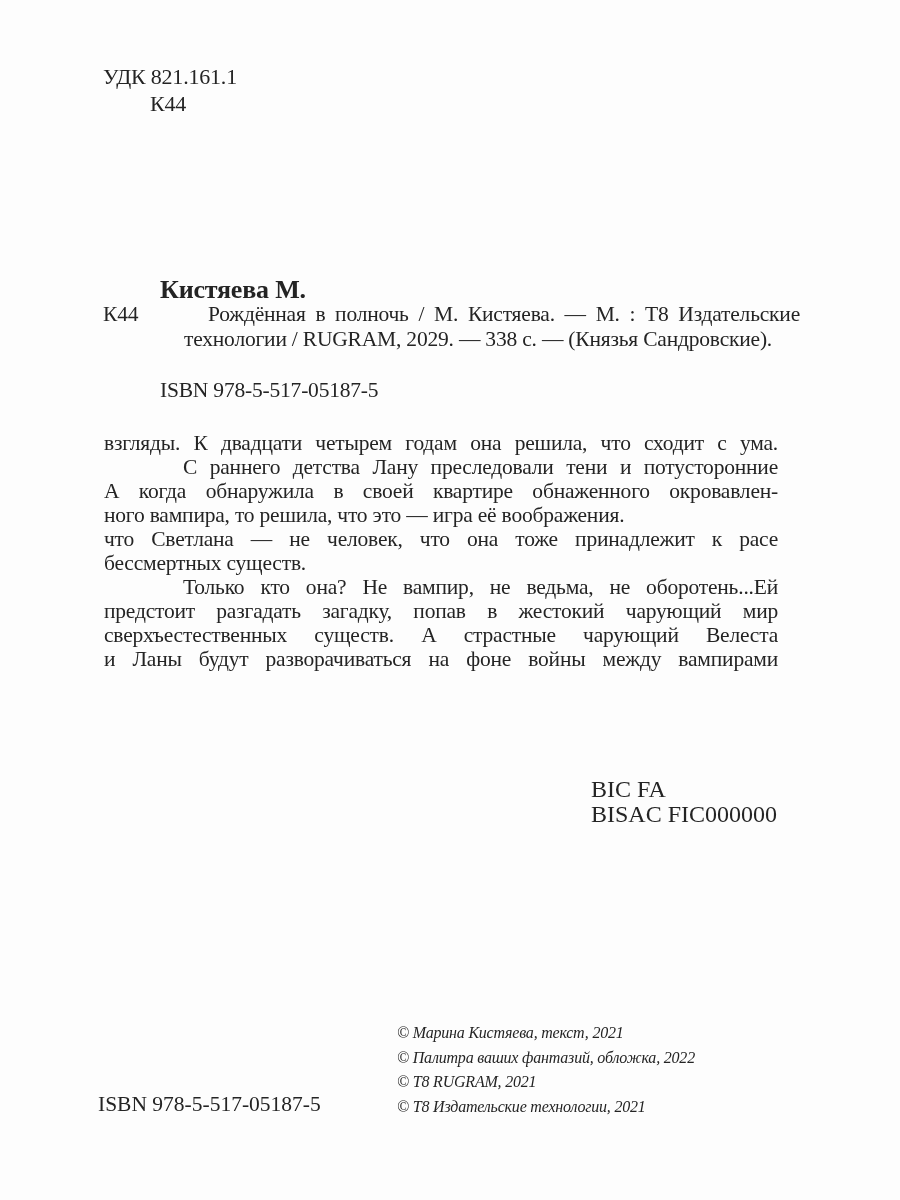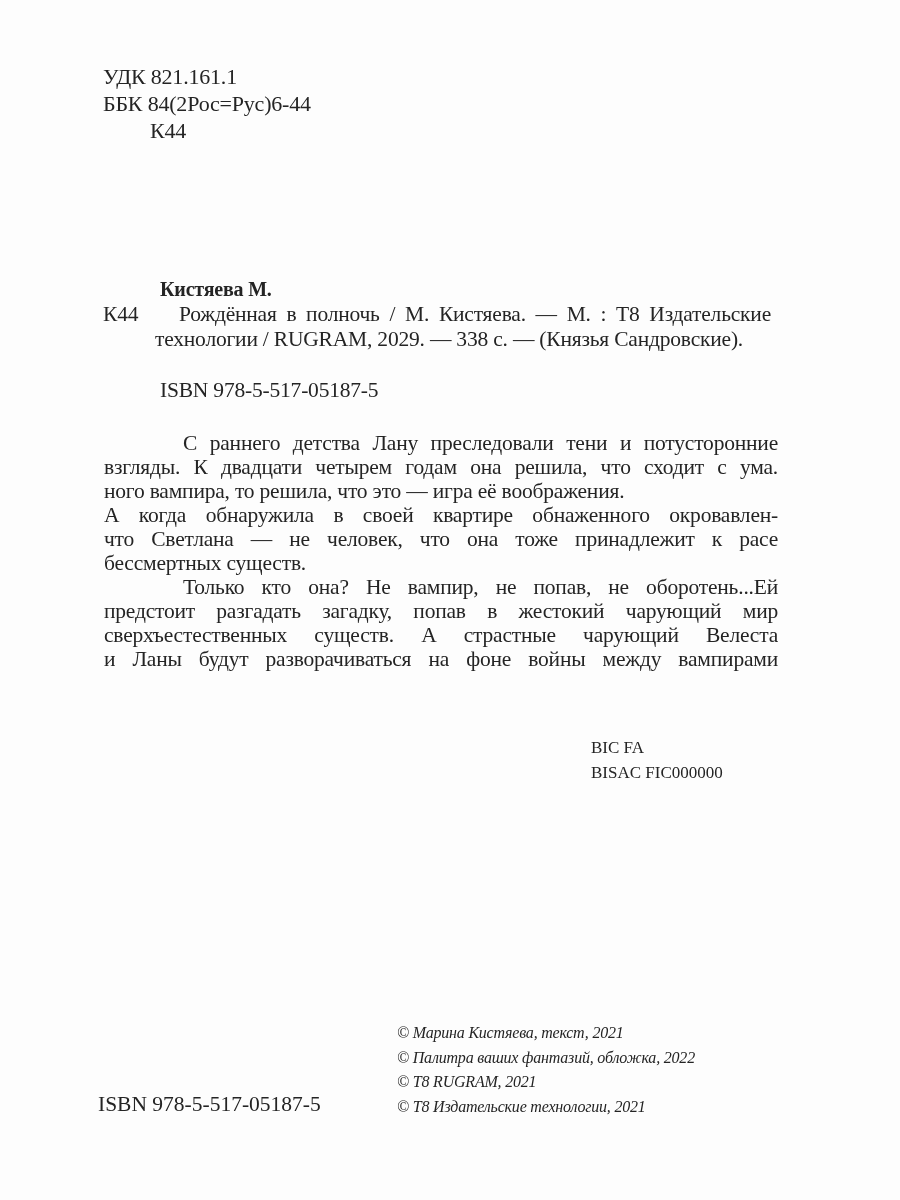--- a/index.html
+++ b/index.html
@@ -28,44 +28,44 @@
   }
   .udk-sign { padding-left: 47px; }
 
   
   .card {
     position: absolute; left: 103px; top: 277px;
     width: 675px;
     font-size: 21.5px; line-height: 25px;
     letter-spacing: -0.2px;
   }
-  .card-author { margin-left: 57px; font-weight: bold; font-size: 20px; }
+  .card-author { margin-left: 57px; font-weight: bold; font-size: 26px; }
   .card-row { position: relative; }
   .card-sign { position: absolute; left: 0; top: 0; }
-  .card-text { margin-left: 52px; width: 616px; font-family: Liberation Serif, serif; }
+  .card-text { margin-left: 81px; width: 616px; font-family: Liberation Serif, serif; }
   .card-line { text-align: justify; text-align-last: justify; }
   .card-line.first { text-indent: 24px; }
   .card-line.last { text-align-last: left; }
   .card-isbn { margin-left: 57px; margin-top: 26px; }
 
   
   .annotation {
     position: absolute; left: 104px; top: 431px;
     width: 674px;
     font-size: 21.5px; line-height: 24px;
     letter-spacing: -0.2px;
   }
   .ann-line { text-align: justify; text-align-last: justify; }
   .ann-line.first { text-indent: 79px; }
   .ann-line.last { text-align-last: left; }
 
   
   .class-block {
-    position: absolute; left: 591px; top: 736px;
-    font-size: 17px; line-height: 24.5px;
+    position: absolute; left: 591px; top: 777px;
+    font-size: 24px; line-height: 24.5px;
   }
 
   
   .copyright-list {
     position: absolute; left: 397px; top: 1021px;
     font-size: 16px; line-height: 24.6px;
     white-space: nowrap;
     letter-spacing: -0.2px;
     font-style: italic;
   }
@@ -75,44 +75,43 @@
     white-space: nowrap;
   }
 </style>
 </head>
 <body>
 
 <div class="page">
 
   <div class="udk-block">
     <div>УДК 821.161.1</div>
-    <div>ББК 84(2Рос=Рус)6-44</div>
     <div class="udk-sign">К44</div>
   </div>
 
   <div class="card">
     <div class="card-author">Кистяева М.</div>
     <div class="card-row">
       <span class="card-sign">К44</span>
       <div class="card-text">
         <div class="card-line first">Рождённая в полночь / М. Кистяева. — М. : Т8 Издательские</div>
         <div class="card-line last">технологии / RUGRAM, 2029. — 338 с. — (Князья Сандровские).</div>
       </div>
     </div>
     <div class="card-isbn">ISBN 978-5-517-05187-5</div>
   </div>
 
   <div class="annotation">
+      <div class="ann-line">взгляды. К двадцати четырем годам она решила, что сходит с ума.</div>
       <div class="ann-line first">С раннего детства Лану преследовали тени и потусторонние</div>
-      <div class="ann-line">взгляды. К двадцати четырем годам она решила, что сходит с ума.</div>
+      <div class="ann-line">А когда обнаружила в своей квартире обнаженного окровавлен-</div>
       <div class="ann-line last">ного вампира, то решила, что это — игра её воображения.</div>
-      <div class="ann-line">А когда обнаружила в своей квартире обнаженного окровавлен-</div>
       <div class="ann-line">что Светлана — не человек, что она тоже принадлежит к расе</div>
       <div class="ann-line last">бессмертных существ.</div>
-      <div class="ann-line first">Только кто она? Не вампир, не попав, не оборотень...Ей</div>
+      <div class="ann-line first">Только кто она? Не вампир, не ведьма, не оборотень...Ей</div>
       <div class="ann-line">предстоит разгадать загадку, попав в жестокий чарующий мир</div>
       <div class="ann-line">сверхъестественных существ. А страстные чарующий Велеста</div>
       <div class="ann-line">и Ланы будут разворачиваться на фоне войны между вампирами</div>
     </div>
 
   <div class="class-block">
     <div>BIC FA</div>
     <div>BISAC FIC000000</div>
   </div>
 

